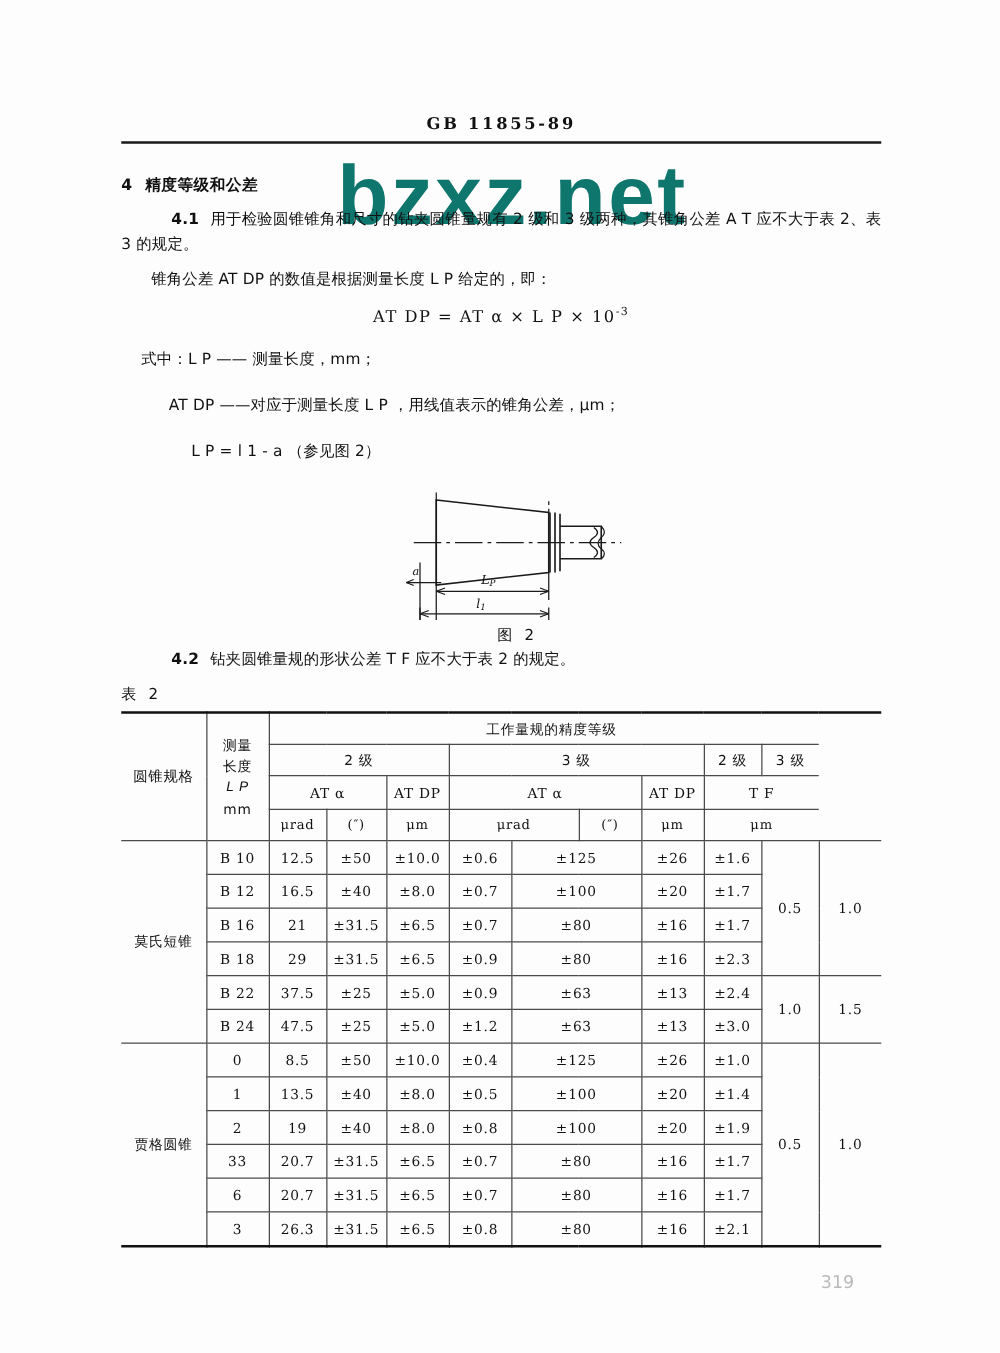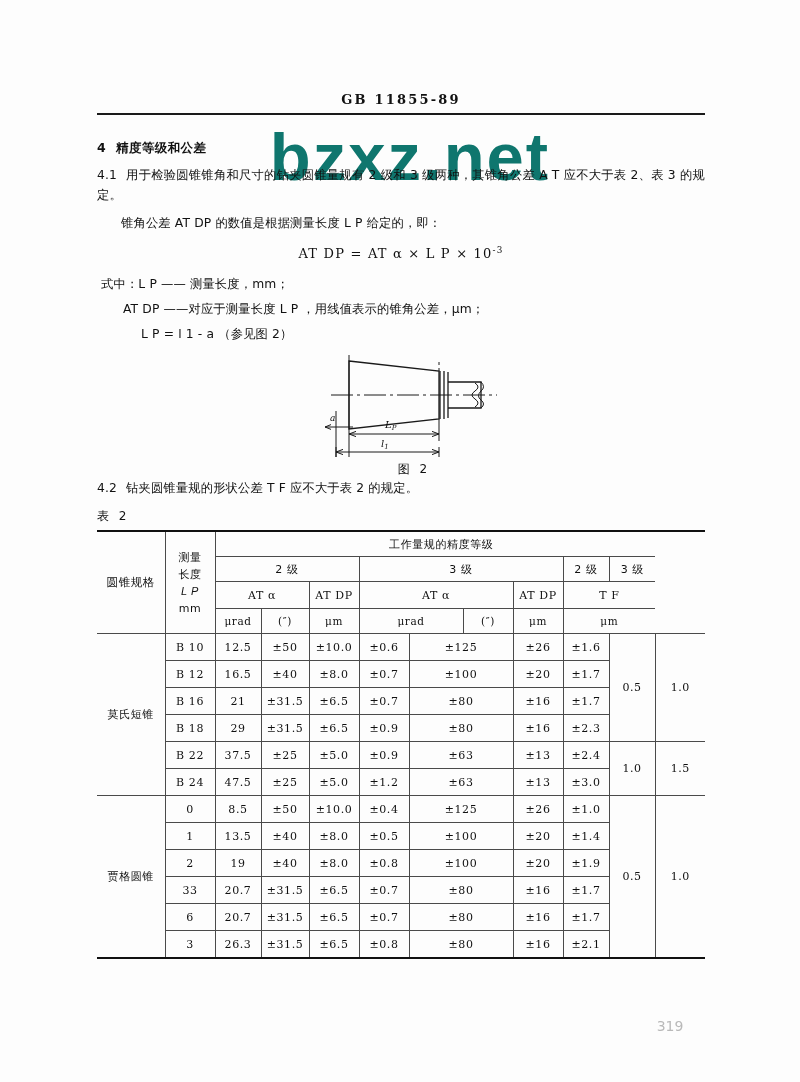--- a/index.html
+++ b/index.html
@@ -82,41 +82,42 @@
   .sec-head .num { margin-right: 10px; }
 
   .para {
     font-size: 12.3px;
     line-height: 1.62;
     margin: 0 0 8px 0;
     text-align: justify;
     letter-spacing: 0.15px;
   }
   .para .num {
-    font-weight: normal;
+    font-weight: bold;
     margin-right: 9px;
+    margin-left: 40px;
   }
   .indent1 { text-indent: 24px; }
   .indent2 { padding-left: 22px; }
   .indent3 { padding-left: 40px; }
 
   .formula {
     text-align: center;
     font-size: 13px;
     margin: 11px 0 13px 0;
     font-family: "DejaVu Serif", "Liberation Serif", serif;
     letter-spacing: 1.2px;
   }
   .it { font-style: italic; font-family: Liberation Sans, sans-serif; }
   sup { font-size: 0.68em; }
 
   .whereline {
     font-size: 12.3px;
     line-height: 1.72;
-    margin: 4px;
+    margin: 16px;
     letter-spacing: 0.15px;
   }
 
   
   #figure-wrap {
     position: relative;
     height: 130px;
     margin-top: 2px;
   }
   #figure-svg {

